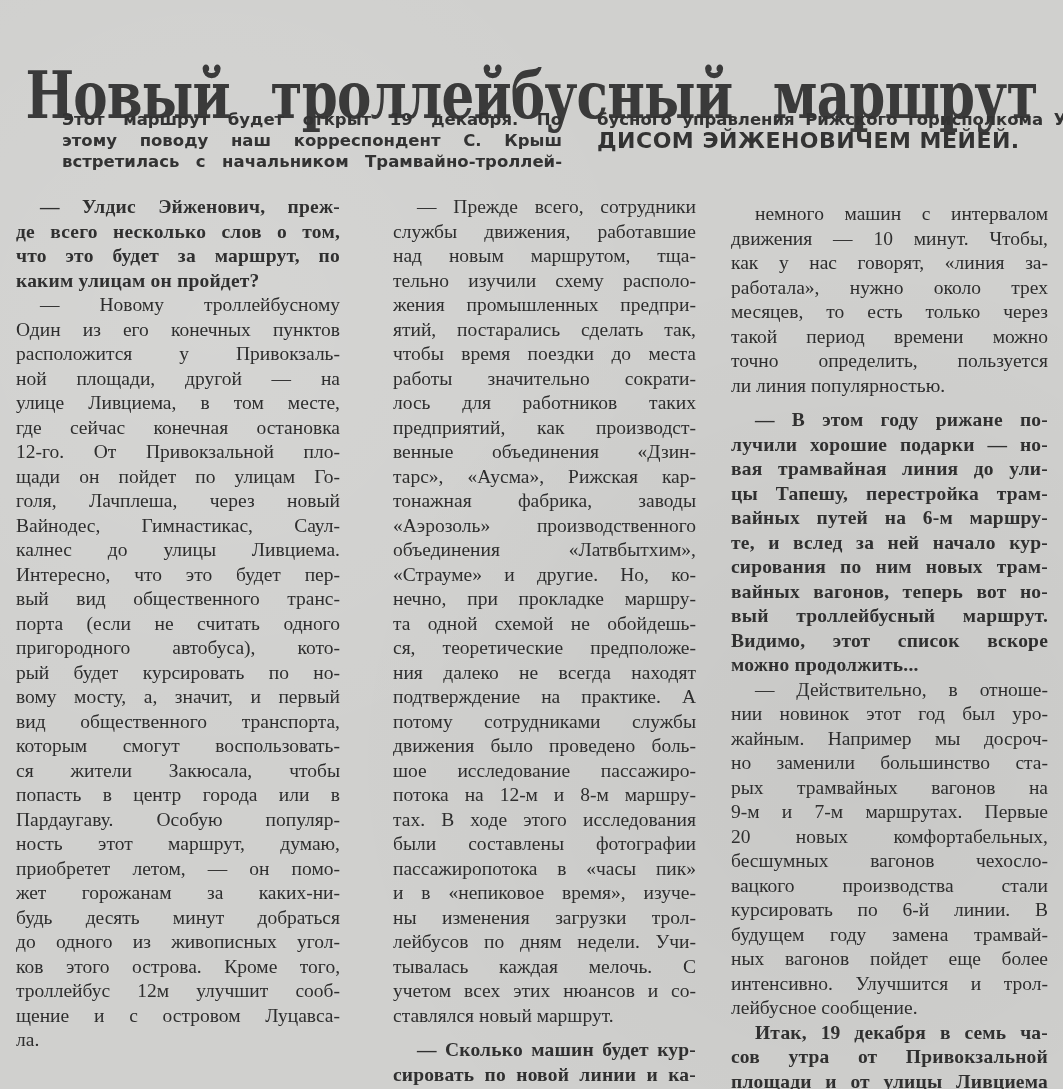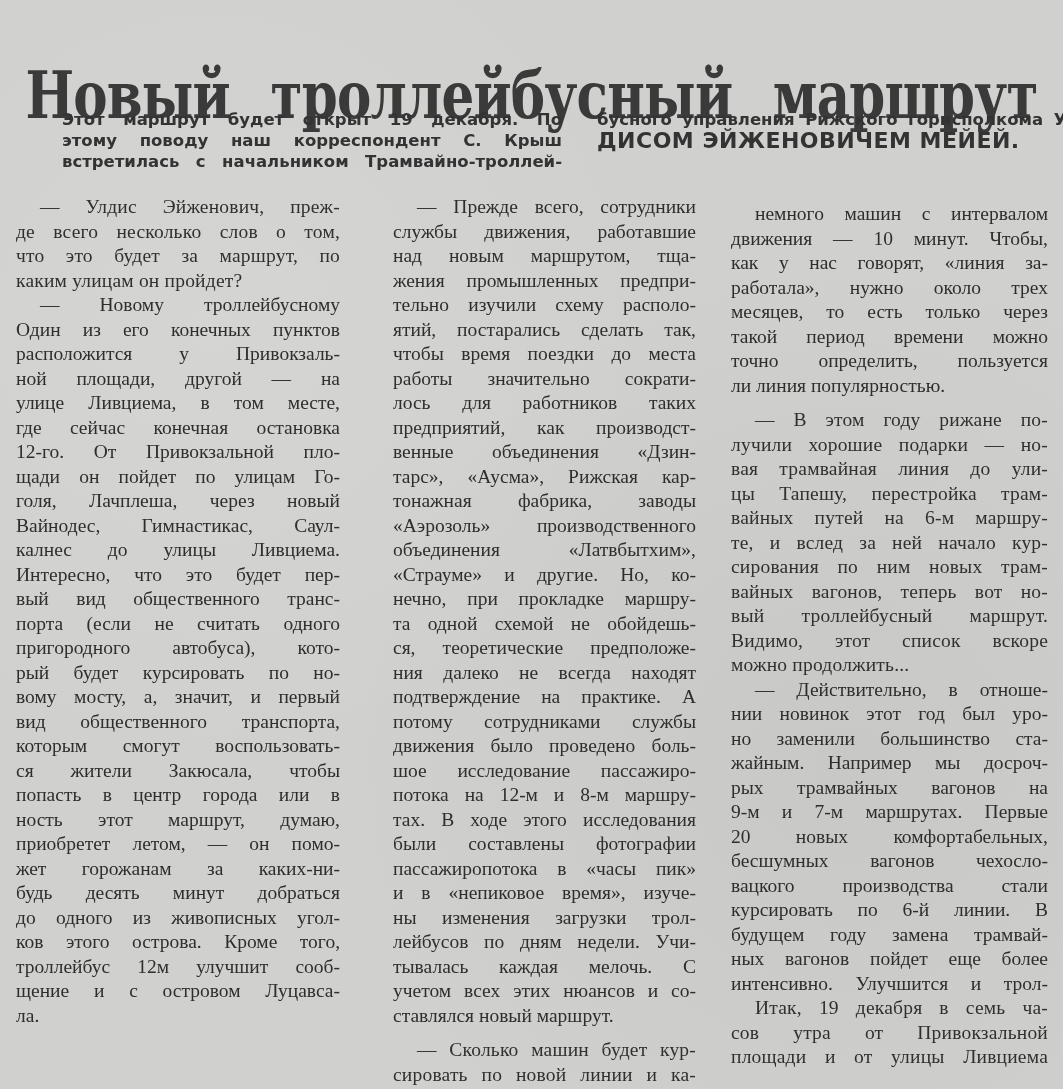--- a/index.html
+++ b/index.html
@@ -80,21 +80,21 @@
       white-space: nowrap;
       text-align: justify;
       text-align-last: justify;
       height: 24.5px;
       overflow: hidden;
     }
     .col .line.last { text-align-last: left; }
     .col .line.indent { padding-left: 24px; }
     .col .bold {
       font-family: "Liberation Serif", serif;
-      font-weight: normal;
+      font-weight: bold;
       color: #303030;
       letter-spacing: 0.2px;
     }
     .gap { display: block; height: 10px; }
   </style>
 </head>
 <body>
 
 <div class="paper">
 
@@ -130,36 +130,37 @@
       <span class="line">Интересно, что это будет пер-</span>
       <span class="line">вый вид общественного транс-</span>
       <span class="line">порта (если не считать одного</span>
       <span class="line">пригородного автобуса), кото-</span>
       <span class="line">рый будет курсировать по но-</span>
       <span class="line">вому мосту, а, значит, и первый</span>
       <span class="line">вид общественного транспорта,</span>
       <span class="line">которым смогут воспользовать-</span>
       <span class="line">ся жители Закюсала, чтобы</span>
       <span class="line">попасть в центр города или в</span>
+      <span class="line">Пардаугаву. Особую популяр-</span>
       <span class="line">ность этот маршрут, думаю,</span>
       <span class="line">приобретет летом, — он помо-</span>
       <span class="line">жет горожанам за каких-ни-</span>
       <span class="line">будь десять минут добраться</span>
       <span class="line">до одного из живописных угол-</span>
       <span class="line">ков этого острова. Кроме того,</span>
       <span class="line">троллейбус 12м улучшит сооб-</span>
       <span class="line">щение и с островом Луцавса-</span>
       <span class="line last">ла.</span>
     </div>
   <div class="col col-2">
       <span class="line indent">— Прежде всего, сотрудники</span>
       <span class="line">службы движения, работавшие</span>
       <span class="line">над новым маршрутом, тща-</span>
+      <span class="line">тельно изучили схему располо-</span>
       <span class="line">жения промышленных предпри-</span>
-      <span class="line">тельно изучили схему располо-</span>
       <span class="line">ятий, постарались сделать так,</span>
       <span class="line">чтобы время поездки до места</span>
       <span class="line">работы значительно сократи-</span>
       <span class="line">лось для работников таких</span>
       <span class="line">предприятий, как производст-</span>
       <span class="line">венные объединения «Дзин-</span>
       <span class="line">тарс», «Аусма», Рижская кар-</span>
       <span class="line">тонажная фабрика, заводы</span>
       <span class="line">«Аэрозоль» производственного</span>
       <span class="line">объединения «Латвбытхим»,</span>
@@ -203,29 +204,30 @@
       <span class="line bold">цы Тапешу, перестройка трам-</span>
       <span class="line bold">вайных путей на 6-м маршру-</span>
       <span class="line bold">те, и вслед за ней начало кур-</span>
       <span class="line bold">сирования по ним новых трам-</span>
       <span class="line bold">вайных вагонов, теперь вот но-</span>
       <span class="line bold">вый троллейбусный маршрут.</span>
       <span class="line bold">Видимо, этот список вскоре</span>
       <span class="line last bold">можно продолжить...</span>
       <span class="line indent">— Действительно, в отноше-</span>
       <span class="line">нии новинок этот год был уро-</span>
+      <span class="line">жайным. Например мы досроч-</span>
       <span class="line">но заменили большинство ста-</span>
-      <span class="line">жайным. Например мы досроч-</span>
       <span class="line">рых трамвайных вагонов на</span>
       <span class="line">9-м и 7-м маршрутах. Первые</span>
       <span class="line">20 новых комфортабельных,</span>
       <span class="line">бесшумных вагонов чехосло-</span>
       <span class="line">вацкого производства стали</span>
       <span class="line">курсировать по 6-й линии. В</span>
       <span class="line">будущем году замена трамвай-</span>
       <span class="line">ных вагонов пойдет еще более</span>
       <span class="line">интенсивно. Улучшится и трол-</span>
+      <span class="line last">лейбусное сообщение.</span>
       <span class="line indent bold">Итак, 19 декабря в семь ча-</span>
       <span class="line bold">сов утра от Привокзальной</span>
       <span class="line bold">площади и от улицы Ливциема</span>
     </div>
 
 </div>
 
 </body></html>

